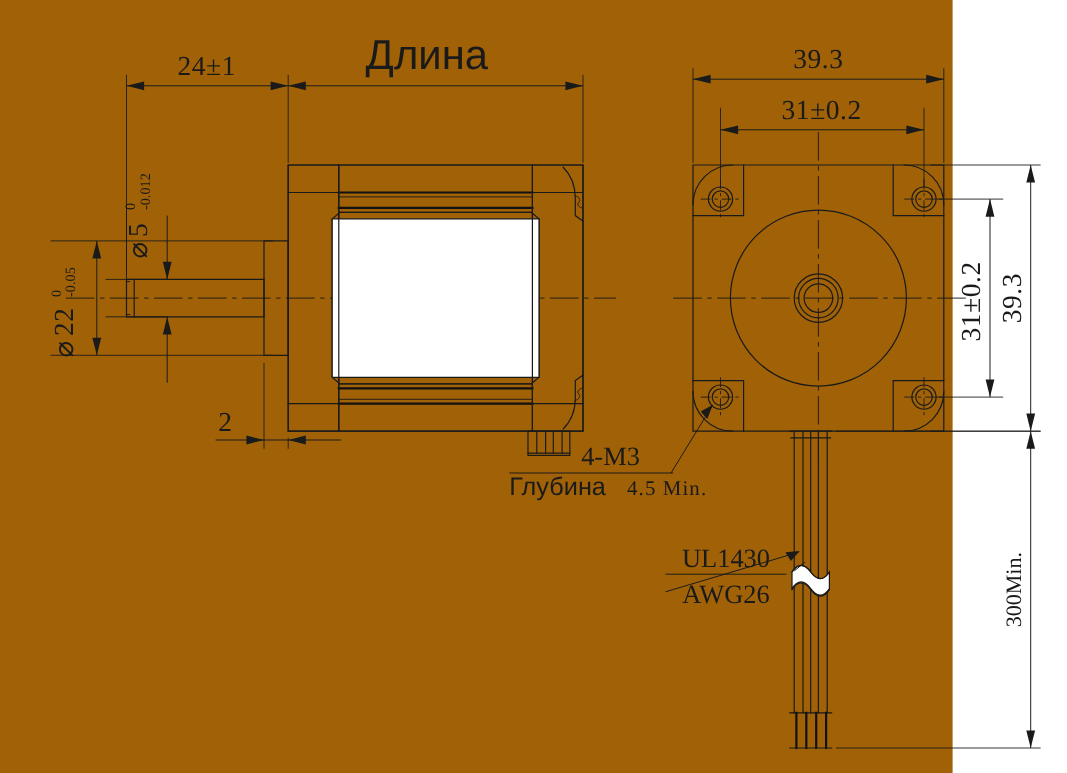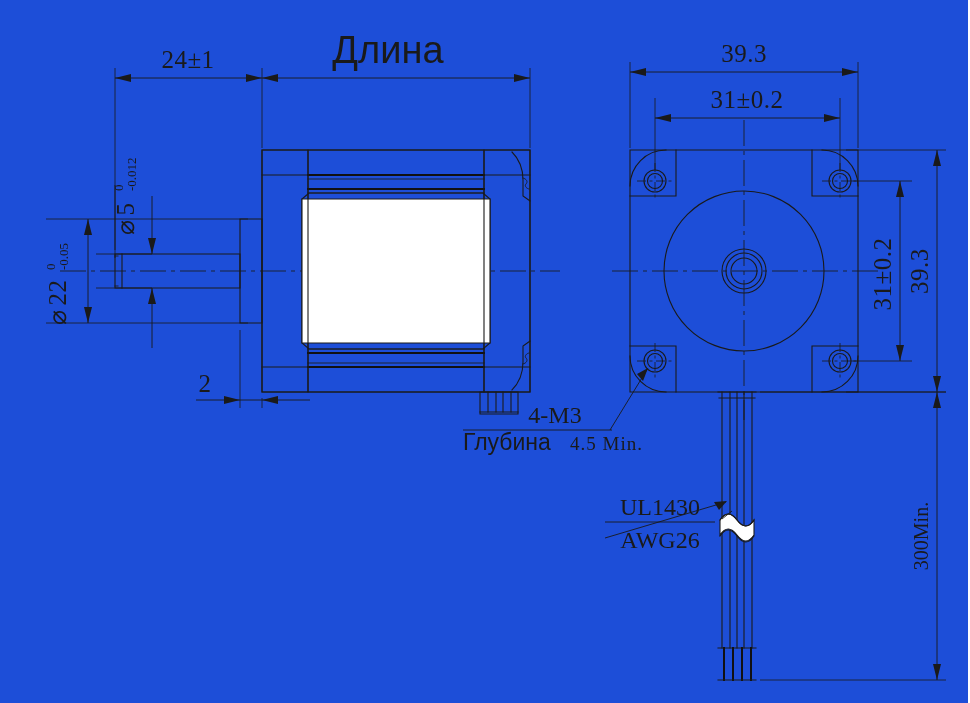--- a/index.html
+++ b/index.html
@@ -8,23 +8,23 @@
     background: #ffffff;
   }
   body {
     width: 970px;
     height: 703px;
     overflow: hidden;
     font-family: "Liberation Serif", serif;
   }
   #drawing-root {
     position: relative;
-    width: 968px;
+    width: 866px;
     height: 703px;
-    background: #1d4ed8;
+    background: #a16207;
   }
   svg#tech-drawing {
     display: block;
     width: 970px;
     height: 703px;
   }
   .ln {
     stroke: #1a1a1a;
     stroke-width: 1.1;
     fill: none;

